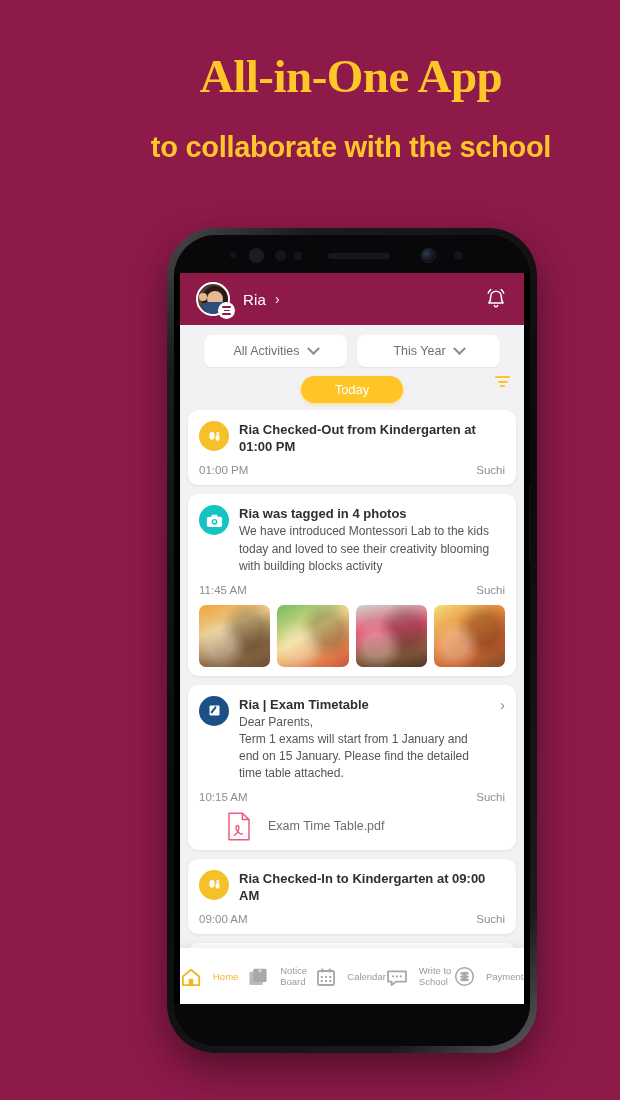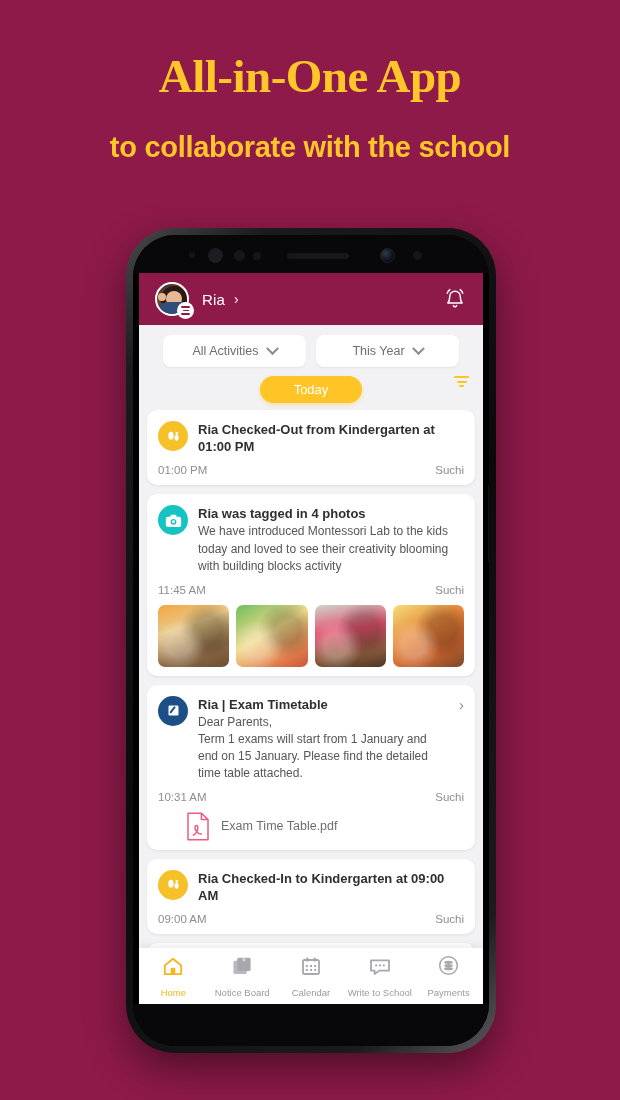--- a/index.html
+++ b/index.html
@@ -2,21 +2,21 @@
 <html><head>
 <meta charset="utf-8">
 <style>
   * { box-sizing: border-box; margin: 0; padding: 0; }
   html, body {
     width: 620px; height: 1100px;
     overflow: hidden;
     background: #8e1a4a;
     font-family: "Liberation Sans", sans-serif;
   }
-  .page { position: relative; width: 572px; height: 1100px; background: #8e1a4a; }
+  .page { position: relative; width: 572px; height: 1100px; background: #8e1a4a; margin-left: 41px; }
 
   
   .promo { position: absolute; top: 52px; left: 0; width: 620px; text-align: center; }
   .promo-title {
     font-family: "Liberation Serif", serif;
     font-weight: bold;
     font-size: 47px;
     color: #ffc629;
     letter-spacing: -0.5px;
     line-height: 1.05;
@@ -142,33 +142,33 @@
   .photos { display:flex; gap: 7px; margin-top: 9px; }
   .photo { flex:1; height: 62px; border-radius: 7px; overflow:hidden; position: relative; }
   .p1 { background: linear-gradient(160deg,#f3a53f 0%,#e8c98a 35%,#8d6a45 70%,#6b4e33 100%); }
   .p2 { background: linear-gradient(150deg,#6fbf5e 0%,#f0d98a 45%,#e07a4a 80%,#c9563a 100%); }
   .p3 { background: linear-gradient(170deg,#cfd3cc 0%,#e2536f 40%,#8a5a3c 75%,#4e3626 100%); }
   .p4 { background: linear-gradient(150deg,#f2e07a 0%,#e8893c 40%,#c8622e 70%,#7a4a2a 100%); }
   .photo::after { content:""; position:absolute; inset:0; background:
       radial-gradient(circle at 30% 65%, rgba(255,255,255,.28) 0 18%, transparent 40%),
       radial-gradient(circle at 70% 40%, rgba(0,0,0,.22) 0 22%, transparent 45%); }
 
-  .attach { display:flex; align-items:center; gap: 11px; margin-top: 9px; padding-left: 28px; }
+  .attach { display:flex; align-items:center; gap: 17px; margin-top: 9px; padding-left: 28px; }
   .pdf-ico { width: 24px; height: 29px; flex:none; }
   .attach-name { font-size: 12.5px; color:#6e6e74; }
 
   
   .bottom-nav {
     position:absolute; left:0; right:0; bottom:0;
     height: 56px; background:#fff;
     display:flex; align-items:center; justify-content:space-around;
     box-shadow: 0 -2px 8px rgba(0,0,0,.08);
     z-index: 5;
   }
-  .nav-item { display:flex; flex-direction:column; align-items:center; gap: 11px; width: 70px; }
+  .nav-item { display:flex; align-items:center; gap: 11px; width: 70px; }
   .nav-label { font-size: 9.5px; color:#9a9aa0; }
   .nav-item.active .nav-label { color:#f5b51f; }
   .nav-ico { height: 22px; display:flex; align-items:flex-end; justify-content:center; }
 </style>
 </head>
 <body>
 
 <div class="page">
 
   <div class="promo">
@@ -294,21 +294,21 @@
                   </svg>
               </div>
               <div class="cbody">
                 <div class="ctitle">Ria | Exam Timetable</div>
                 <div class="cdesc" style="white-space:pre-line">Dear Parents,
 Term 1 exams will start from 1 January and end on 15 January. Please find the detailed time table attached.</div>
               </div>
               <div class="chev-right">›</div>
             </div>
             <div class="cmeta">
-              <span>10:31 AM</span>
+              <span>10:15 AM</span>
               <span>Suchi</span>
             </div>
             <div class="attach">
               <span class="pdf-ico">
                 <svg width="24" height="29" viewBox="0 0 24 29">
                     <path d="M2 1.2h13.4L22 7.6V27.8H2z" fill="#fff" stroke="#ef5b7e" stroke-width="1.5" stroke-linejoin="round"></path>
                     <path d="M15.4 1.2v6.4H22" fill="none" stroke="#ef5b7e" stroke-width="1.5" stroke-linejoin="round"></path>
                     <path d="M7.4 23.2c2.8-1.6 4.4-4.8 4.4-7.4 0-1.6-.6-2.4-1.4-2.4-.9 0-1.4.9-1.4 2.2 0 3 3.1 6.4 6.4 6.4" fill="none" stroke="#ef5b7e" stroke-width="1.5" stroke-linecap="round"></path>
                   </svg>
               </span>

